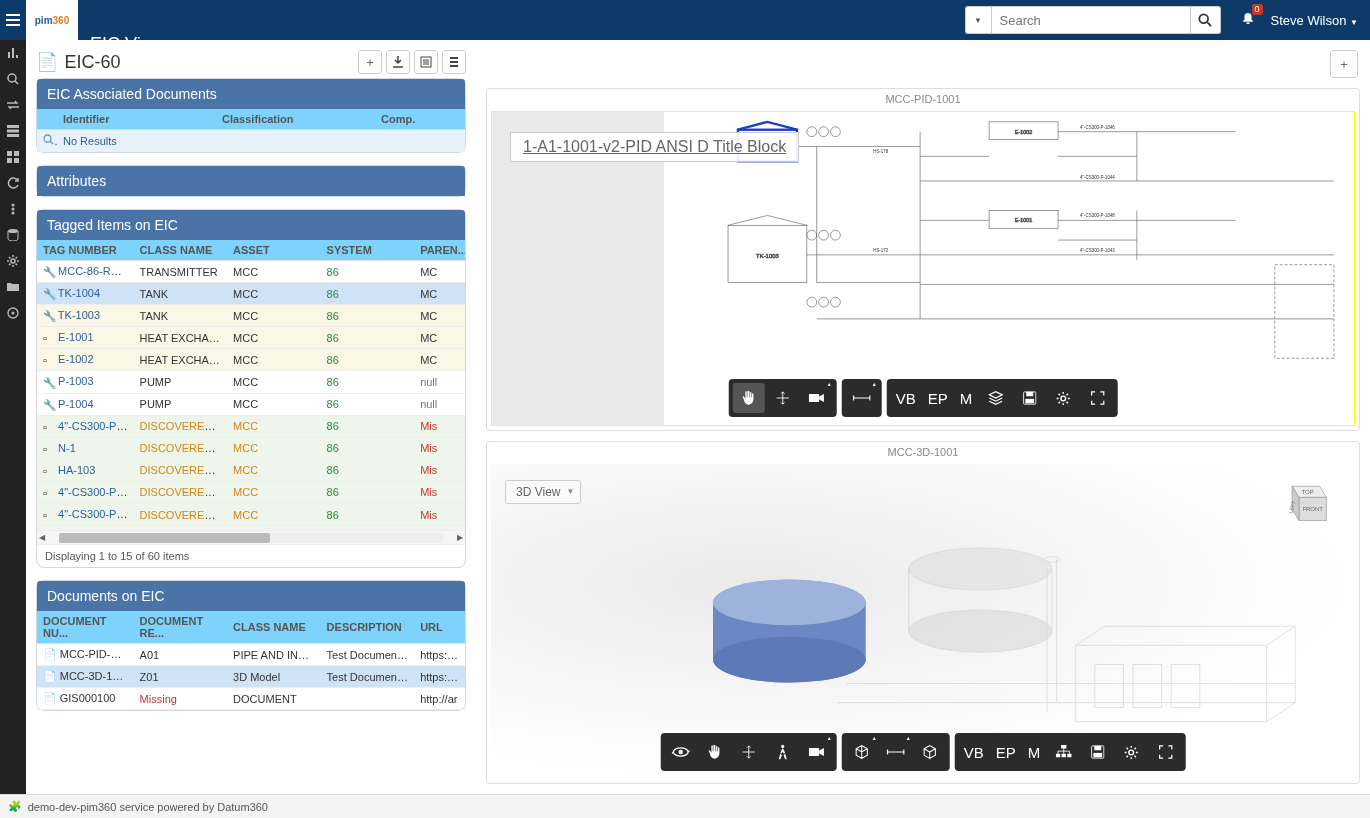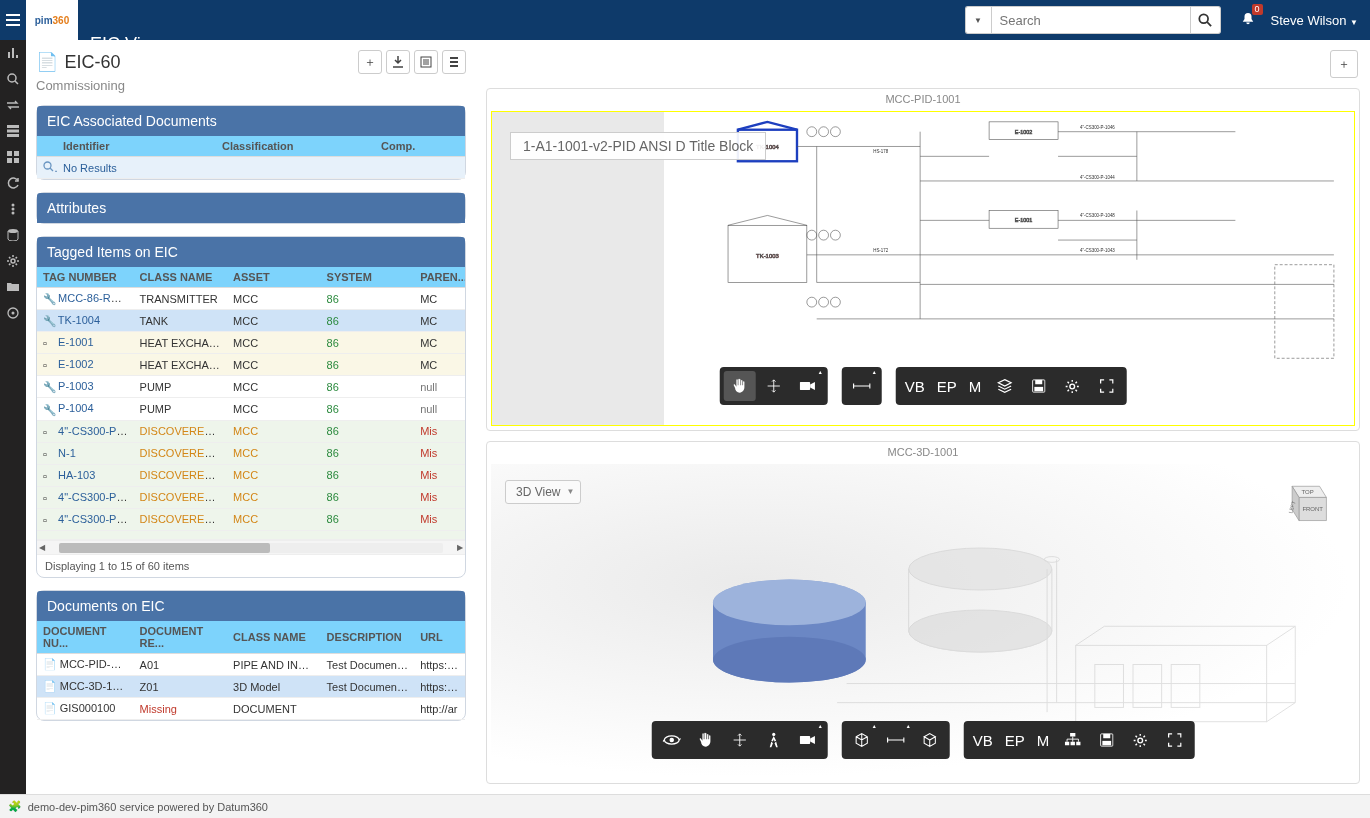--- a/index.html
+++ b/index.html
@@ -311,39 +311,40 @@
   background: #e9e9e9;
   z-index: 1;
 }
 .pid-label {
   position: absolute;
   top: 20px;
   left: 18px;
   background: rgba(255,255,255,0.92);
   border: 1px solid #ccc;
   padding: 5px 12px;
-  font-size: 14px;
+  font-size: 16px;
   color: #666;
   z-index: 3;
+  text-decoration: underline;
 }
 .pid-svg {
   position: absolute;
   left: 20%;
   right: 0;
   top: 0;
   bottom: 0;
   z-index: 1;
 }
 .viewer-toolbar {
   position: absolute;
-  bottom: 20px;
+  bottom: 8px;
   left: 50%;
   transform: translateX(-50%);
   display: flex;
-  gap: 14px;
+  gap: 5px;
   z-index: 5;
 }
 .vt-group {
   display: flex;
   background: #2b2b2b;
   border-radius: 4px;
   padding: 4px;
   gap: 2px;
 }
 .vt-btn {
@@ -540,21 +541,20 @@
                 <path d="M3 4h6M3 6h6M3 8h6" stroke="#444"></path>
               </svg>
             </button>
           <button class="small-btn">
               <svg width="12" height="12">
                 <path d="M2 2h8M2 6h8M2 10h8" stroke="#444" stroke-width="2"></path>
               </svg>
             </button>
         </div>
       </div>
-      <div class="page-subtitle">Commissioning</div>
 
       <div class="panel">
         <div class="panel-header">EIC Associated Documents</div>
         <table class="table">
           <thead>
               <tr>
             <th style="width:20px"></th>
             <th>Identifier</th>
             <th>Classification</th>
             <th style="width:60px">Comp.</th>
@@ -600,20 +600,27 @@
           <tbody id="tagged-body">
                 <tr class="row-odd">
                   <td><span class="ico">🔧</span> <span class="tag-link">MCC-86-RXQ-920...</span></td>
                   <td>TRANSMITTER</td>
                   <td>MCC</td>
                   <td><span class="val-green">86</span></td>
                   <td>MC</td>
                 </tr>
                 <tr class="row-sel">
                   <td><span class="ico">🔧</span> <span class="tag-link">TK-1004</span></td>
+                  <td>TANK</td>
+                  <td>MCC</td>
+                  <td><span class="val-green">86</span></td>
+                  <td>MC</td>
+                </tr>
+                <tr class="row-yellow">
+                  <td><span class="ico">🔧</span> <span class="tag-link">TK-1003</span></td>
                   <td>TANK</td>
                   <td>MCC</td>
                   <td><span class="val-green">86</span></td>
                   <td>MC</td>
                 </tr>
                 <tr class="row-yellow">
                   <td><span class="ico">▫</span> <span class="tag-link">E-1001</span></td>
                   <td>HEAT EXCHANGER</td>
                   <td>MCC</td>
                   <td><span class="val-green">86</span></td>

